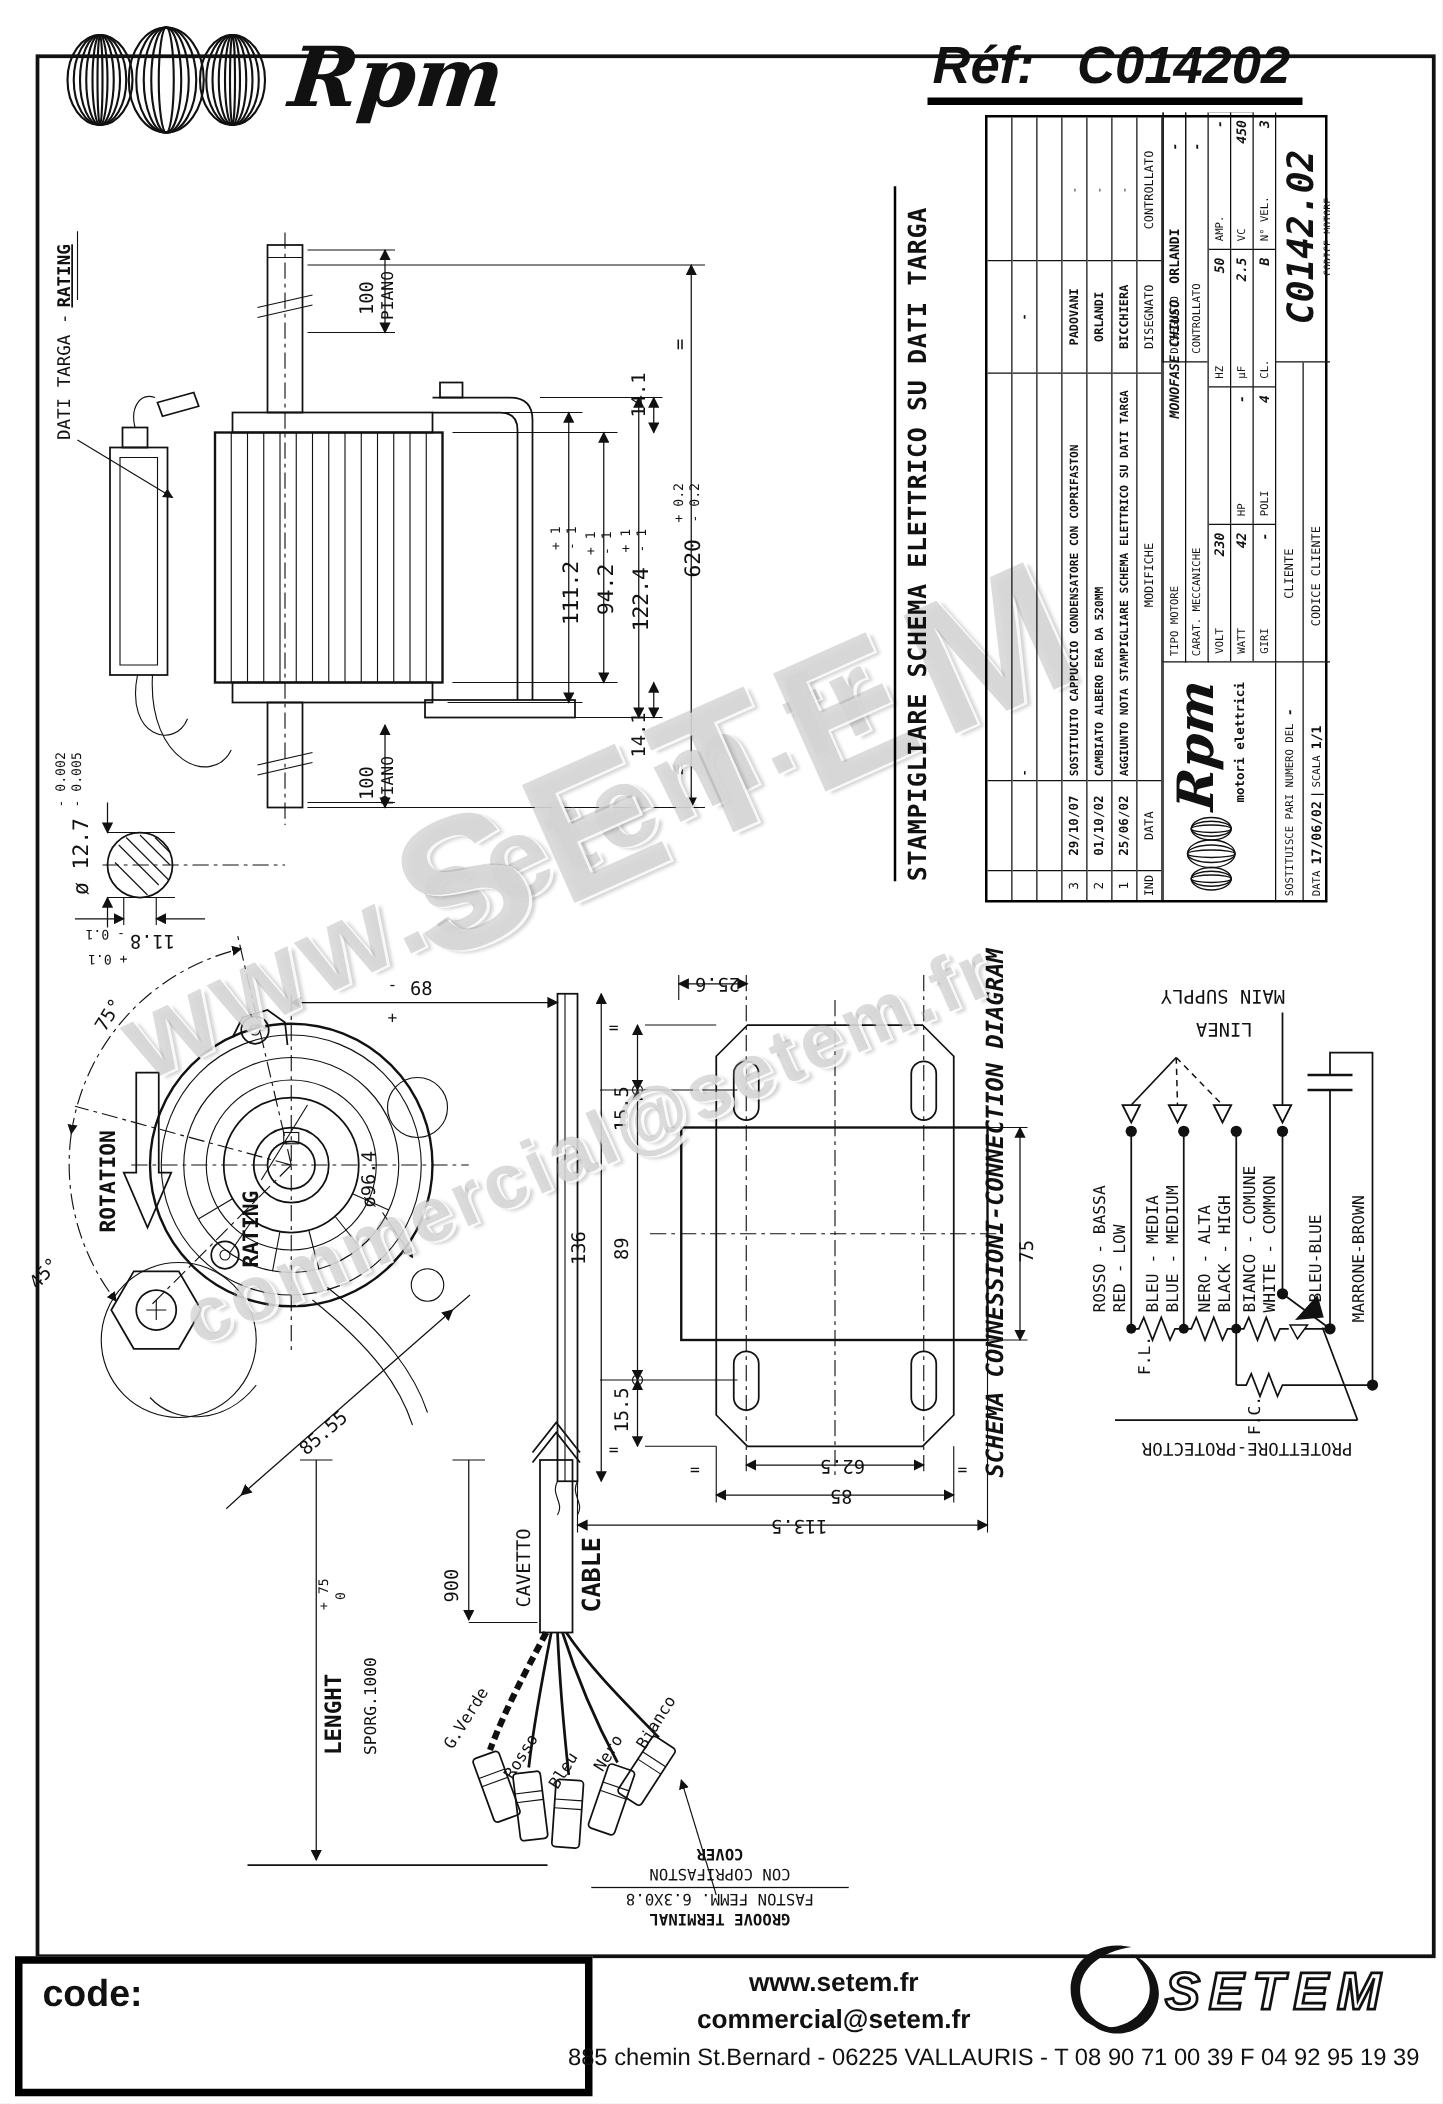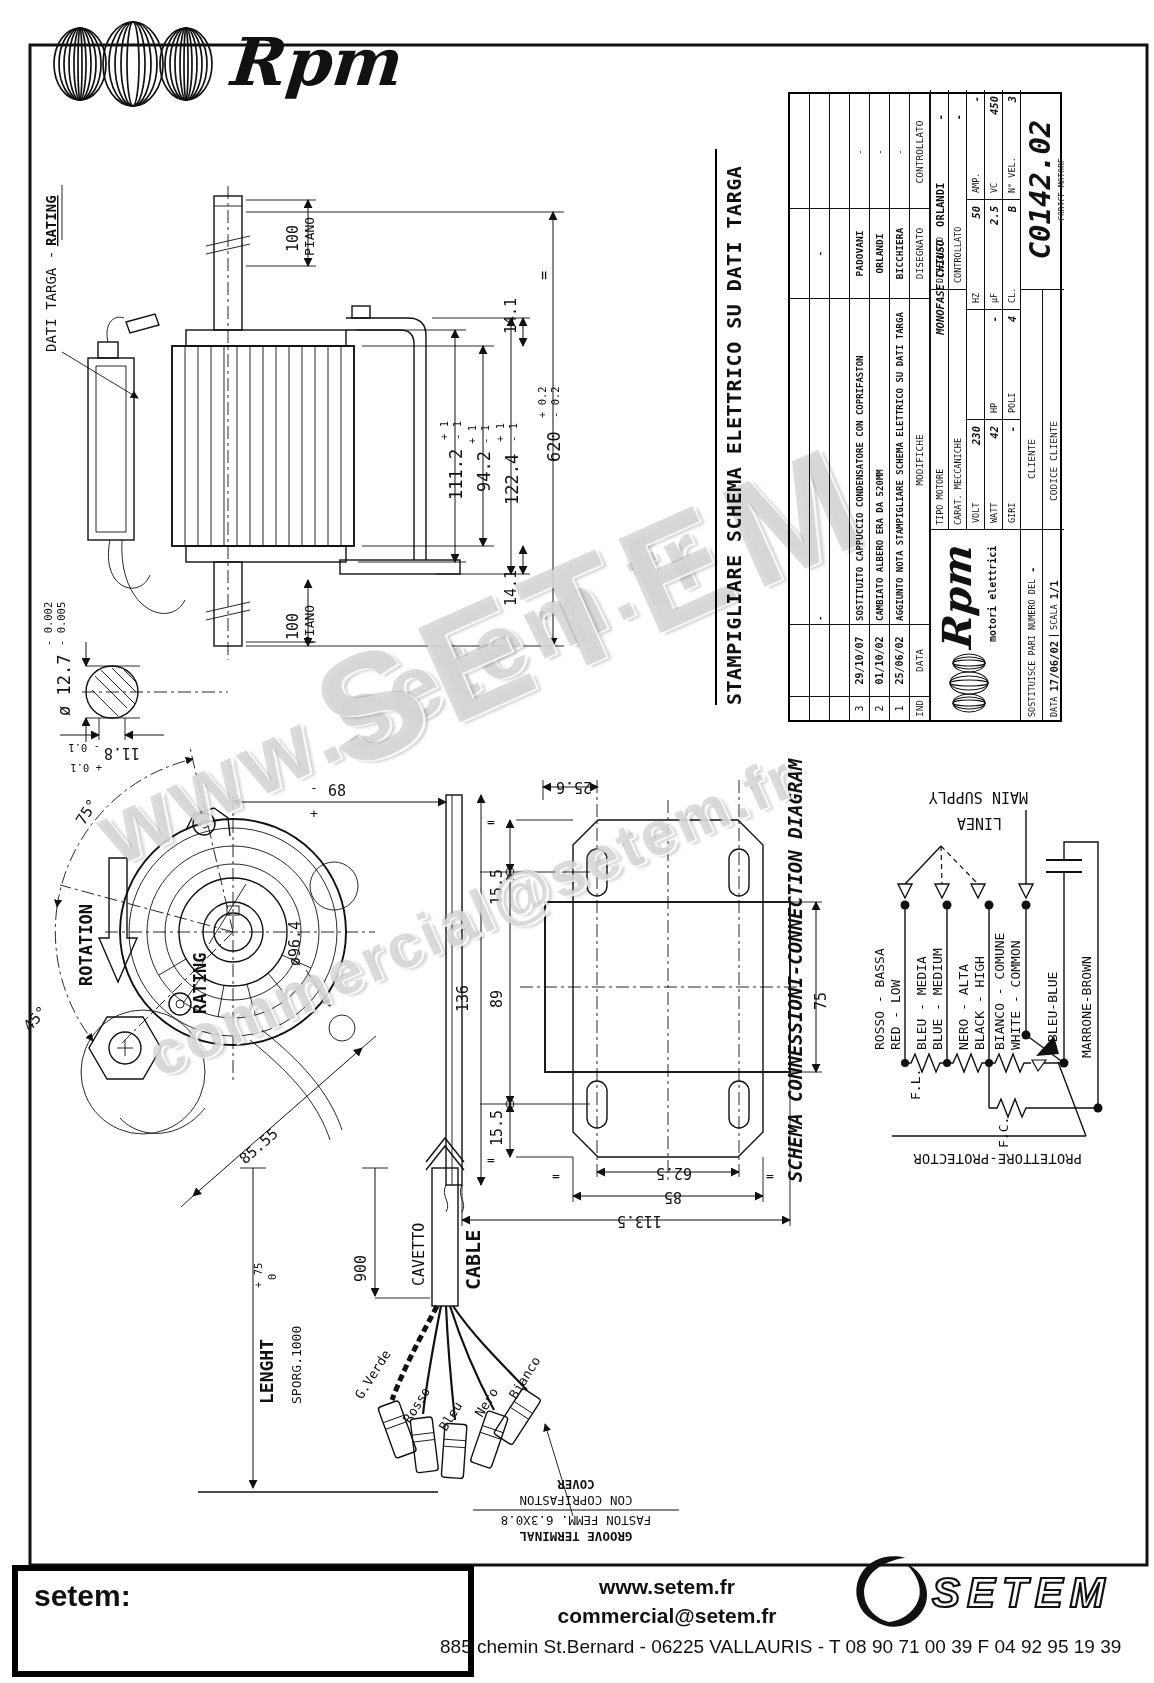--- a/index.html
+++ b/index.html
@@ -52,21 +52,21 @@
   .wm{position:absolute;font-family:"Liberation Sans",sans-serif;font-weight:bold;pointer-events:none;white-space:nowrap;
       color:rgba(145,145,145,.32);text-shadow:2px 2px 0 rgba(255,255,255,.85),4px 4px 3px rgba(0,0,0,.18);z-index:5}
   
   #codebox{left:12px;top:1565px;width:450px;height:100px;border:6px solid #000;background:#fff;z-index:6}
   #codebox .cl1{position:absolute;left:16px;top:8px;font-family:"Liberation Sans",sans-serif;font-size:30px;font-weight:bold}
   #codebox .cv{position:absolute;left:88px;top:26px;font-family:"Liberation Sans",sans-serif;font-size:54px;font-weight:bold;letter-spacing:2px}
   #site{left:512px;top:1572px;width:310px;text-align:center;font-family:"Liberation Sans",sans-serif;font-weight:bold;font-size:21px;line-height:1.4;z-index:6}
   #setem{left:846px;top:1550px;display:flex;align-items:center;z-index:6}
   #setem .word{font-family:"Liberation Sans",sans-serif;font-style:italic;font-weight:bold;font-size:42px;letter-spacing:7px;
       color:#fff;-webkit-text-stroke:2.2px #111;text-shadow:0 0 1px #111}
-  #addr{left:440px;top:1636px;width:710px;font-family:"Liberation Sans",sans-serif;font-size:19px;z-index:6}
+  #addr{left:440px;top:1636px;width:710px;text-align:center;font-family:"Liberation Sans",sans-serif;font-size:19px;z-index:6}
 </style>
 </head>
 <body>
 
 <div id="page">
 
 <svg width="1154" height="1683" viewBox="0 0 1154 1683" style="position:absolute;left:0;top:0;z-index:1">
   <defs>
     <marker id="ar" viewBox="0 0 10 10" refX="9" refY="5" markerWidth="9" markerHeight="9" orient="auto-start-reverse">
       <path d="M0,0L10,5L0,10z" fill="#111"></path>
@@ -349,20 +349,24 @@
       <ellipse cx="138" cy="48" rx="26" ry="36"></ellipse>
           <ellipse cx="138" cy="48" rx="21" ry="36"></ellipse>
           <ellipse cx="138" cy="48" rx="16" ry="36"></ellipse>
           <ellipse cx="138" cy="48" rx="11" ry="36"></ellipse>
           <ellipse cx="138" cy="48" rx="6" ry="36"></ellipse>
           <ellipse cx="138" cy="48" rx="2" ry="36"></ellipse>
     </g>
   </svg>
   <span class="rpm">Rpm</span>
 </div>
+<div id="ref" class="abs" style="z-index:6">
+  <span>Réf:</span>
+  <span>C014202</span>
+</div>
 
 <div id="stampnote" class="abs" style="z-index:6">STAMPIGLIARE SCHEMA ELETTRICO SU DATI TARGA</div>
 
 <div id="tb" class="abs" style="z-index:6">
   <div>
     <div class="row">
       <div class="c ci"></div>
       <div class="c cd"></div>
       <div class="c cm"></div>
       <div class="c cg"></div>
@@ -523,21 +527,21 @@
 
 <div id="fastonnote" class="abs" style="z-index:6">
   <div class="b">GROOVE TERMINAL</div>
   <div>FASTON FEMM. 6.3X0.8</div>
   <hr>
   <div>CON COPRIFASTON</div>
   <div class="b">COVER</div>
 </div>
 
 <div id="codebox" class="abs">
-  <span class="cl1">setem:</span>
+  <span class="cl1">code:</span>
 </div>
 <div id="site" class="abs">
   <div>www.setem.fr</div>
   <div>commercial@setem.fr</div>
 </div>
 <div id="setem" class="abs">
   <svg width="86" height="86" viewBox="0 0 90 90">
     <path d="M62,8 C26,0 6,28 12,52 C16,70 36,82 56,76 C38,78 20,64 19,46 C18,26 36,12 62,8 Z" fill="#111"></path>
     <path d="M30,74 C50,88 78,78 84,54 C88,38 78,20 62,14 C76,26 82,44 73,58 C63,74 44,78 30,74 Z" fill="#111"></path>
     <path d="M34,38 C44,30 58,32 64,42 C58,36 46,36 40,44 Z" fill="#fff"></path>

